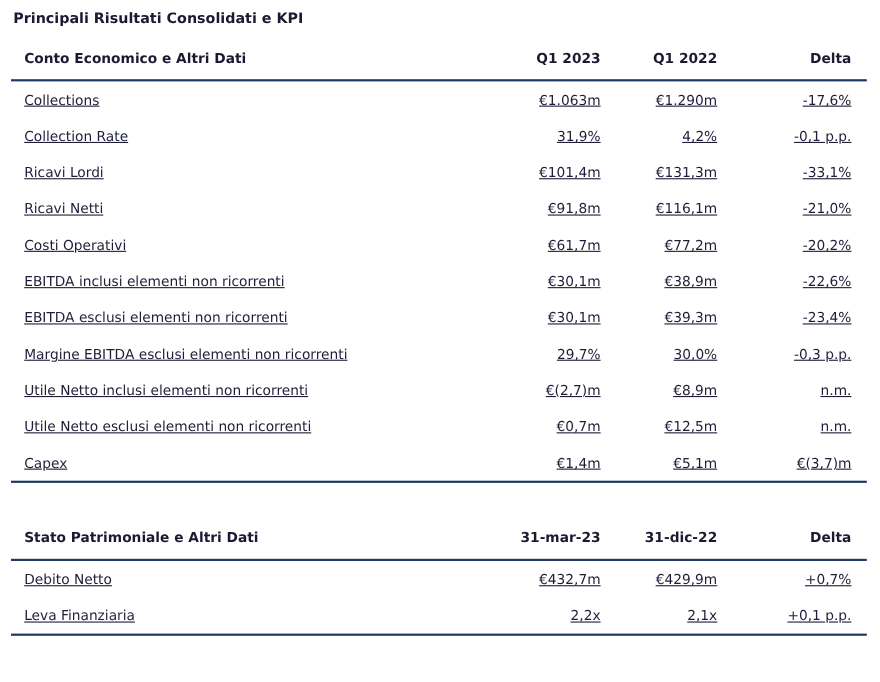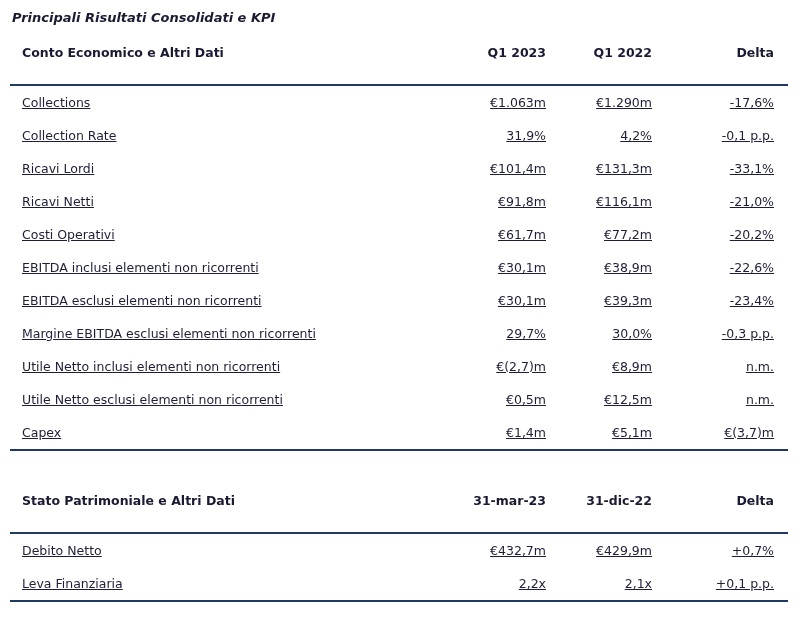--- a/index.html
+++ b/index.html
@@ -16,37 +16,36 @@
   }
   .doc {
     padding: 6px 12px 0 10px;
     box-sizing: border-box;
   }
   .page-title {
     font-size: 13px;
     font-weight: bold;
     margin: 4px 0 8px 2px;
     color: #1a1a33;
-    font-style: italic;
   }
   .fintable {
     border-bottom: 2.5px solid #1f3864;
   }
   .grid {
     display: grid;
     grid-template-columns: 1fr 112px 106px 122px;
     padding-right: 14px;
     box-sizing: border-box;
     align-items: center;
   }
   .thead {
     font-weight: bold;
     font-size: 12.5px;
     padding-top: 12px;
-    padding-bottom: 24px;
+    padding-bottom: 12px;
     border-bottom: 2px solid #1f3864;
     color: #1a1a33;
   }
   .row {
     height: 33px;
     font-size: 12.5px;
     text-decoration: underline;
   }
   .cell.label {
     padding-left: 12px;
@@ -126,21 +125,21 @@
       <div class="cell num">-0,3 p.p.</div>
     </div>
     <div class="grid row">
       <div class="cell label">Utile Netto inclusi elementi non ricorrenti</div>
       <div class="cell num">€(2,7)m</div>
       <div class="cell num">€8,9m</div>
       <div class="cell num">n.m.</div>
     </div>
     <div class="grid row">
       <div class="cell label">Utile Netto esclusi elementi non ricorrenti</div>
-      <div class="cell num">€0,5m</div>
+      <div class="cell num">€0,7m</div>
       <div class="cell num">€12,5m</div>
       <div class="cell num">n.m.</div>
     </div>
     <div class="grid row">
       <div class="cell label">Capex</div>
       <div class="cell num">€1,4m</div>
       <div class="cell num">€5,1m</div>
       <div class="cell num">€(3,7)m</div>
     </div>
   </div>

